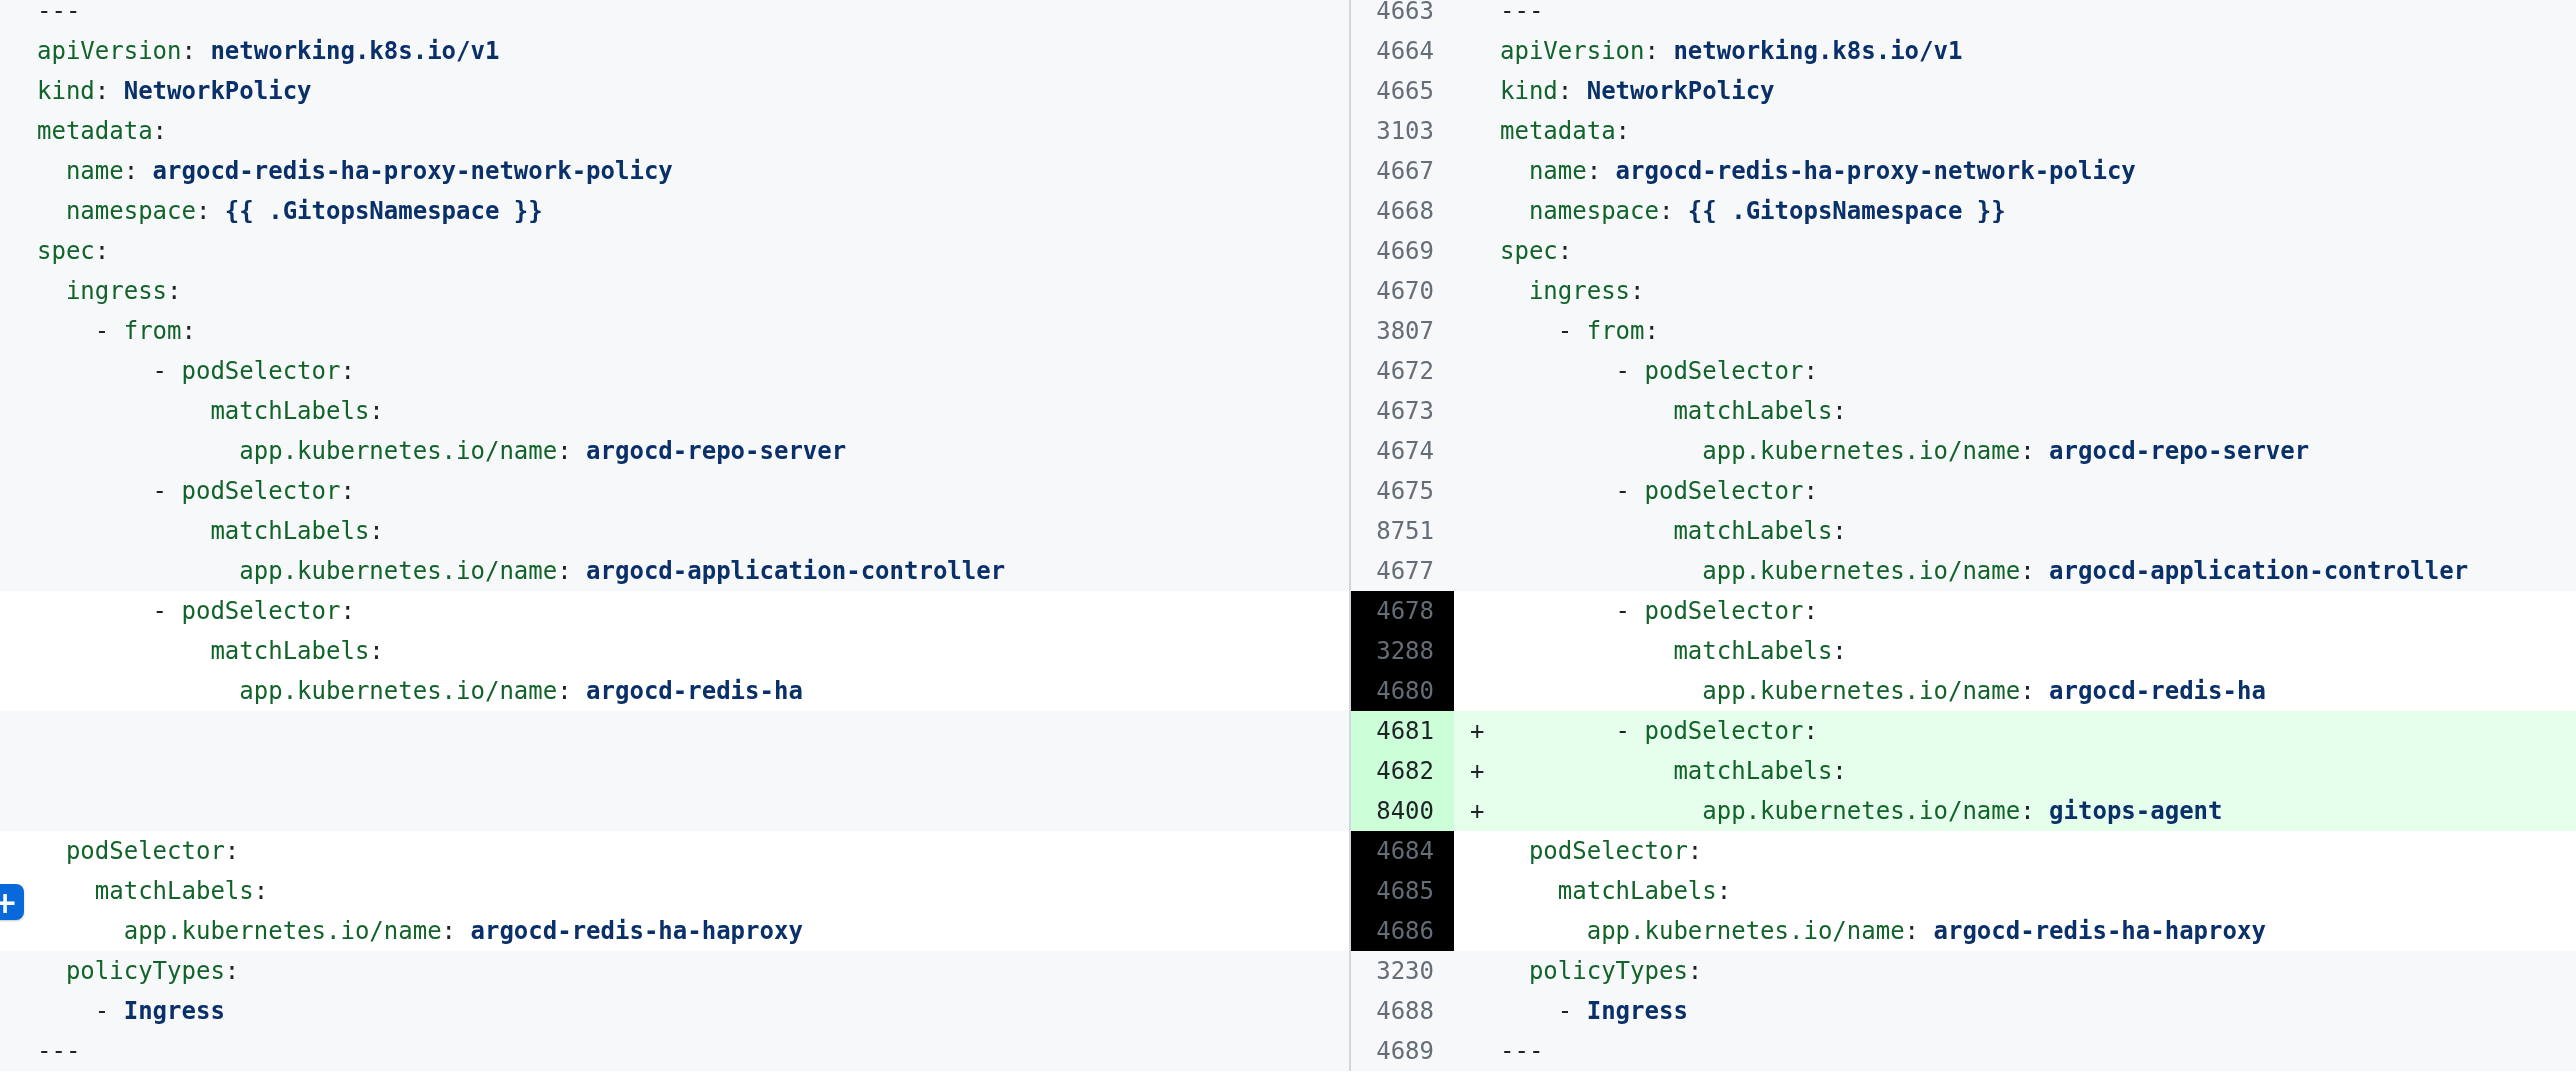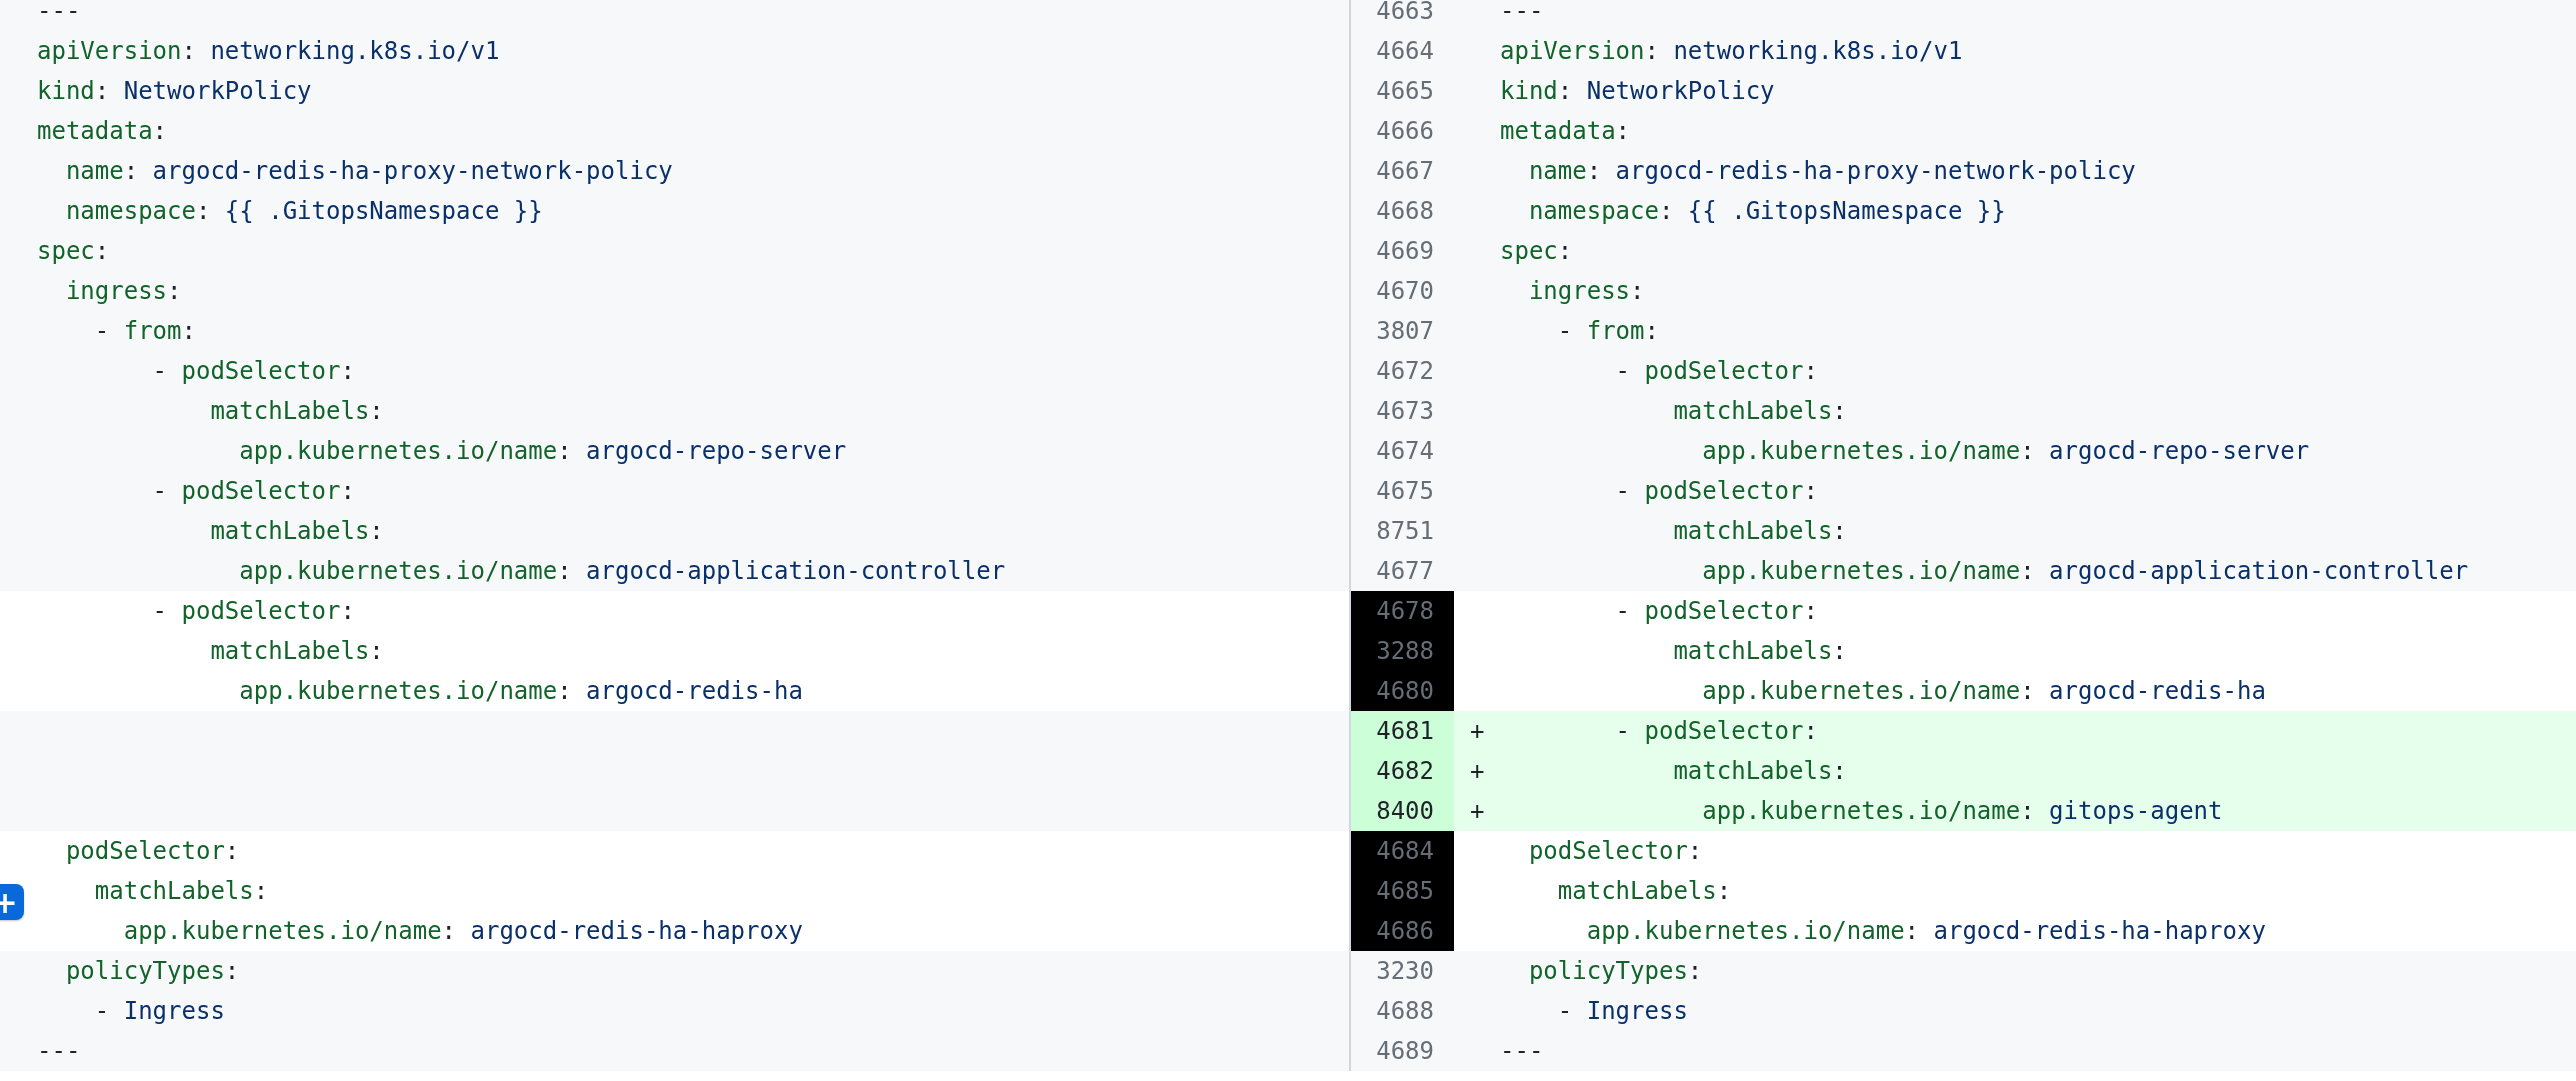--- a/index.html
+++ b/index.html
@@ -18,42 +18,42 @@
   .nnum{flex:0 0 103px;box-sizing:border-box;text-align:right;padding-right:20px;color:#656d76;background:#000000;align-self:stretch;display:flex;align-items:center;justify-content:flex-end;}
   .ncode{flex:1 1 auto;padding-left:46px;position:relative;overflow:hidden;background:#ffffff;align-self:stretch;display:flex;align-items:center;}
   .old{align-self:stretch;display:flex;align-items:center;}
   
   .expanded .old,.expanded .nnum,.expanded .ncode{background:#f6f8fa;}
   .added .old{background:#f6f8fa;}
   .added .nnum{background:#ccffd8;color:#1f2328;text-align:right;}
   .added .ncode{background:#e6ffec;}
   
   .tk{color:#116329;}
-  .tv{color:#0a3069;}
+  .tv{color:#0a3069;font-weight:bold;}
   .tp{color:#1f2328;}
   .marker{position:absolute;left:16px;top:50%;transform:translateY(-50%);color:#1f2328;}
   
   #plusbtn{
     position:absolute;left:-14px;width:38px;height:36px;
     background:#0969da;border-radius:8px;
     color:#ffffff;font-size:30px;font-weight:bold;
     display:flex;align-items:center;justify-content:center;
     font-family:"DejaVu Sans","Liberation Sans",sans-serif;
     box-shadow:0 1px 2px rgba(31,35,40,.25);
     cursor:pointer;z-index:5;
   }
 </style>
 </head>
 <body>
 
 <div id="diff">
     <div class="row expanded"><div class="old"><span class="tp">---</span></div><div class="sep"></div><div class="nnum">4663</div><div class="ncode"><span class="tp">---</span></div></div>
     <div class="row expanded"><div class="old"><span class="tk">apiVersion</span><span class="tp">: </span><span class="tv">networking.k8s.io/v1</span></div><div class="sep"></div><div class="nnum">4664</div><div class="ncode"><span class="tk">apiVersion</span><span class="tp">: </span><span class="tv">networking.k8s.io/v1</span></div></div>
     <div class="row expanded"><div class="old"><span class="tk">kind</span><span class="tp">: </span><span class="tv">NetworkPolicy</span></div><div class="sep"></div><div class="nnum">4665</div><div class="ncode"><span class="tk">kind</span><span class="tp">: </span><span class="tv">NetworkPolicy</span></div></div>
-    <div class="row expanded"><div class="old"><span class="tk">metadata</span><span class="tp">:</span></div><div class="sep"></div><div class="nnum">4666</div><div class="ncode"><span class="tk">metadata</span><span class="tp">:</span></div></div>
+    <div class="row expanded"><div class="old"><span class="tk">metadata</span><span class="tp">:</span></div><div class="sep"></div><div class="nnum">3103</div><div class="ncode"><span class="tk">metadata</span><span class="tp">:</span></div></div>
     <div class="row expanded"><div class="old"><span class="tp">  </span><span class="tk">name</span><span class="tp">: </span><span class="tv">argocd-redis-ha-proxy-network-policy</span></div><div class="sep"></div><div class="nnum">4667</div><div class="ncode"><span class="tp">  </span><span class="tk">name</span><span class="tp">: </span><span class="tv">argocd-redis-ha-proxy-network-policy</span></div></div>
     <div class="row expanded"><div class="old"><span class="tp">  </span><span class="tk">namespace</span><span class="tp">: </span><span class="tv">{{ .GitopsNamespace }}</span></div><div class="sep"></div><div class="nnum">4668</div><div class="ncode"><span class="tp">  </span><span class="tk">namespace</span><span class="tp">: </span><span class="tv">{{ .GitopsNamespace }}</span></div></div>
     <div class="row expanded"><div class="old"><span class="tk">spec</span><span class="tp">:</span></div><div class="sep"></div><div class="nnum">4669</div><div class="ncode"><span class="tk">spec</span><span class="tp">:</span></div></div>
     <div class="row expanded"><div class="old"><span class="tp">  </span><span class="tk">ingress</span><span class="tp">:</span></div><div class="sep"></div><div class="nnum">4670</div><div class="ncode"><span class="tp">  </span><span class="tk">ingress</span><span class="tp">:</span></div></div>
     <div class="row expanded"><div class="old"><span class="tp">    - </span><span class="tk">from</span><span class="tp">:</span></div><div class="sep"></div><div class="nnum">3807</div><div class="ncode"><span class="tp">    - </span><span class="tk">from</span><span class="tp">:</span></div></div>
     <div class="row expanded"><div class="old"><span class="tp">        - </span><span class="tk">podSelector</span><span class="tp">:</span></div><div class="sep"></div><div class="nnum">4672</div><div class="ncode"><span class="tp">        - </span><span class="tk">podSelector</span><span class="tp">:</span></div></div>
     <div class="row expanded"><div class="old"><span class="tp">            </span><span class="tk">matchLabels</span><span class="tp">:</span></div><div class="sep"></div><div class="nnum">4673</div><div class="ncode"><span class="tp">            </span><span class="tk">matchLabels</span><span class="tp">:</span></div></div>
     <div class="row expanded"><div class="old"><span class="tp">              </span><span class="tk">app.kubernetes.io/name</span><span class="tp">: </span><span class="tv">argocd-repo-server</span></div><div class="sep"></div><div class="nnum">4674</div><div class="ncode"><span class="tp">              </span><span class="tk">app.kubernetes.io/name</span><span class="tp">: </span><span class="tv">argocd-repo-server</span></div></div>
     <div class="row expanded"><div class="old"><span class="tp">        - </span><span class="tk">podSelector</span><span class="tp">:</span></div><div class="sep"></div><div class="nnum">4675</div><div class="ncode"><span class="tp">        - </span><span class="tk">podSelector</span><span class="tp">:</span></div></div>
     <div class="row expanded"><div class="old"><span class="tp">            </span><span class="tk">matchLabels</span><span class="tp">:</span></div><div class="sep"></div><div class="nnum">8751</div><div class="ncode"><span class="tp">            </span><span class="tk">matchLabels</span><span class="tp">:</span></div></div>

